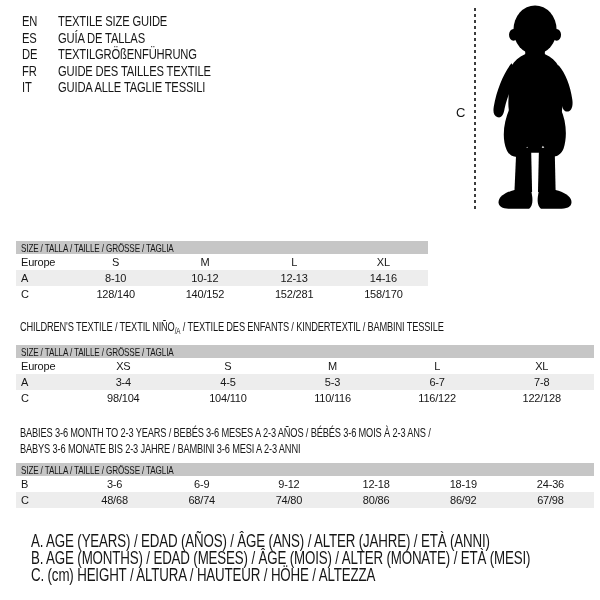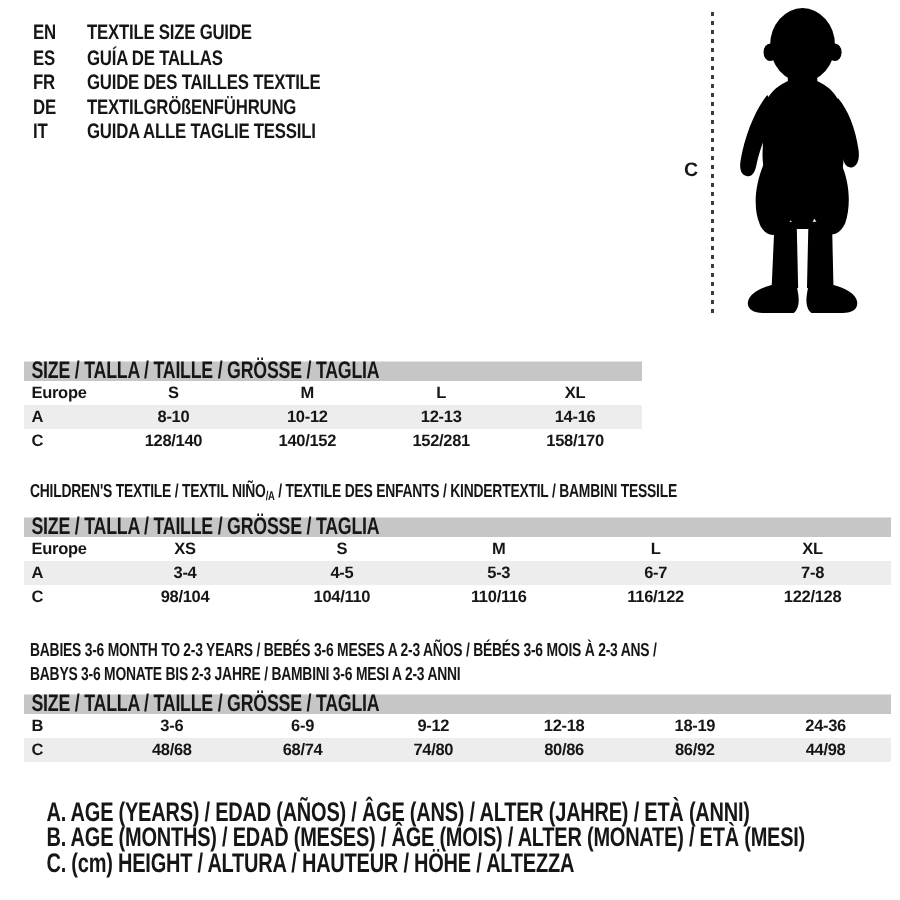--- a/index.html
+++ b/index.html
@@ -1,18 +1,18 @@
 <!DOCTYPE html>
 <html><head>
 <meta charset="utf-8">
 <style>
   html,body{margin:0;padding:0;background:#fff;}
   .page{
     position:relative;width:600px;height:600px;background:#ffffff;
-    font-family:"Liberation Sans",sans-serif;font-weight:700;color:#161616;
+    font-family:"Liberation Sans",sans-serif;font-weight:400;color:#161616;
     overflow:hidden;
   }
   
   .cond{display:inline-block;transform:scaleX(0.74);transform-origin:0 50%;white-space:nowrap;letter-spacing:-0.2px;}
   
   .langs{position:absolute;left:22px;top:13px;font-size:14px;line-height:16.6px;}
   .langs .cond{transform:scaleX(0.8);}
   .lrow{display:flex;}
   .lcode{width:36px;flex:0 0 36px;}
   .ltitle{flex:1;}
@@ -25,21 +25,21 @@
   .stitle{position:absolute;left:20px;font-size:12.5px;line-height:15.5px;}
   .t1-title{top:217px;}
   .t2-title{top:320px;}
   .t3-title{top:426px;}
   .sub{font-size:8.5px;vertical-align:-2.5px;}
   
   .tbl{position:absolute;left:16px;}
   .t-junior{top:241px;width:412px;}
   .t-children{top:345px;width:578px;}
   .t-babies{top:463px;width:578px;}
-  .band{height:13px;background:#c6c6c6;display:flex;align-items:center;padding-left:5px;font-size:16px;}
+  .band{height:13px;background:#c6c6c6;display:flex;align-items:center;padding-left:5px;font-size:11px;}
   .trow{display:flex;height:16px;align-items:center;font-size:11px;letter-spacing:-0.2px;justify-content:flex-end;}
   .trow.stripe{background:#ededed;}
   .tlabel{flex:0 0 55px;width:55px;padding-left:5px;box-sizing:border-box;text-align:left;}
   .tc{flex:1;text-align:center;}
   
   .notes{position:absolute;left:31px;top:533px;font-size:18px;line-height:17px;}
 </style>
 </head>
 <body>
 
@@ -48,26 +48,26 @@
   <div class="langs">
     <div class="lrow">
       <span class="lcode"><span class="cond">EN</span></span>
       <span class="ltitle"><span class="cond">TEXTILE SIZE GUIDE</span></span>
     </div>
     <div class="lrow">
       <span class="lcode"><span class="cond">ES</span></span>
       <span class="ltitle"><span class="cond">GUÍA DE TALLAS</span></span>
     </div>
     <div class="lrow">
+      <span class="lcode"><span class="cond">DE</span></span>
+      <span class="ltitle"><span class="cond">TEXTILGRÖßENFÜHRUNG</span></span>
+    </div>
+    <div class="lrow">
       <span class="lcode"><span class="cond">FR</span></span>
       <span class="ltitle"><span class="cond">GUIDE DES TAILLES TEXTILE</span></span>
-    </div>
-    <div class="lrow">
-      <span class="lcode"><span class="cond">DE</span></span>
-      <span class="ltitle"><span class="cond">TEXTILGRÖßENFÜHRUNG</span></span>
     </div>
     <div class="lrow">
       <span class="lcode"><span class="cond">IT</span></span>
       <span class="ltitle"><span class="cond">GUIDA ALLE TAGLIE TESSILI</span></span>
     </div>
   </div>
 
   <div class="dash"></div>
   <div class="figC">C</div>
 
@@ -167,21 +167,21 @@
       <span class="tc">18-19</span>
       <span class="tc">24-36</span>
     </div>
     <div class="trow stripe">
       <span class="tlabel">C</span>
       <span class="tc">48/68</span>
       <span class="tc">68/74</span>
       <span class="tc">74/80</span>
       <span class="tc">80/86</span>
       <span class="tc">86/92</span>
-      <span class="tc">44/98</span>
+      <span class="tc">67/98</span>
     </div>
   </div>
 
   <div class="notes">
     <div><span class="cond">A. AGE (YEARS) / EDAD (AÑOS) / ÂGE (ANS) / ALTER (JAHRE) / ETÀ (ANNI)</span></div>
     <div><span class="cond">B. AGE (MONTHS) / EDAD (MESES) / ÂGE (MOIS) / ALTER (MONATE) / ETÀ (MESI)</span></div>
     <div><span class="cond">C. (cm) HEIGHT / ALTURA / HAUTEUR / HÖHE / ALTEZZA</span></div>
   </div>
 
 </div>

